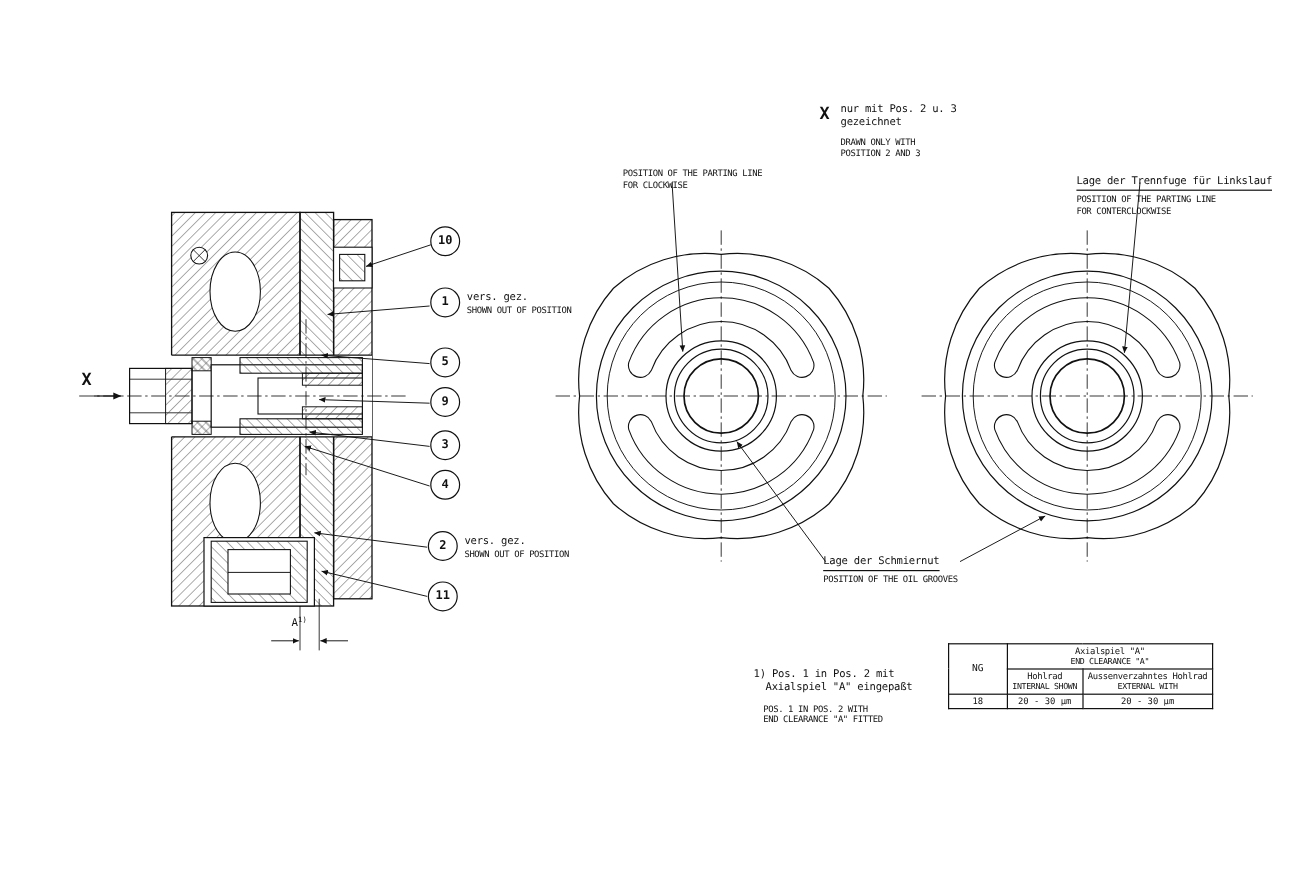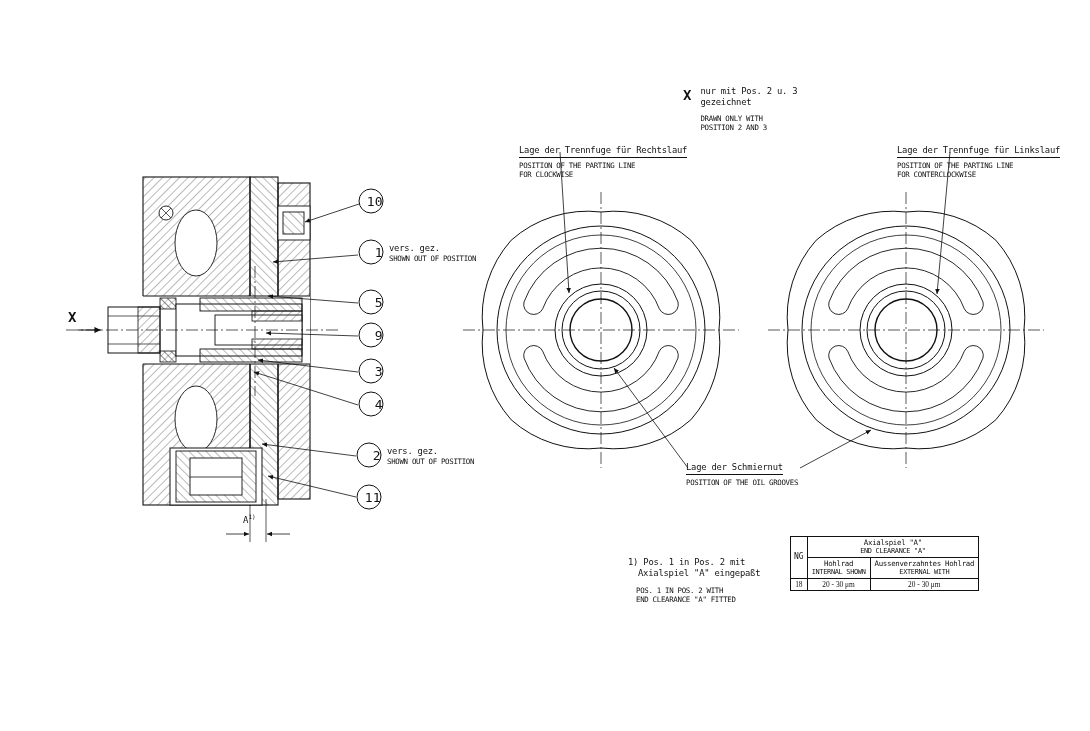--- a/index.html
+++ b/index.html
@@ -6,28 +6,28 @@
   * { margin:0; padding:0; box-sizing:border-box; }
   body { background:#d9d9d9; font-family:"DejaVu Sans Mono", monospace; }
   .canvas { position:relative; width:1090px; height:731px; background:#ffffff; overflow:hidden; color:#111; margin:0 auto; }
   svg.art { position:absolute; left:0; top:0; }
   .lbl { position:absolute; white-space:nowrap; line-height:1.3; color:#111; }
   .de { font-size:8.8px; letter-spacing:-0.2px; }
   .de.u { display:inline-block; border-bottom:1px solid #111; padding-bottom:1px; }
   .en { font-size:7.4px; letter-spacing:-0.3px; }
   .xsym { font-size:14px; font-weight:bold; }
   .balloon { position:absolute; width:25px; height:25px; border:1.4px solid #111; border-radius:50%;
-             background:#fff; display:flex; align-items:center; justify-content:flex-end;
-             font-size:13px; transform:translate(-50%,-50%); }
+             background:#fff; display:flex; align-items:center; justify-content:center;
+             font-size:10px; transform:translate(-50%,-50%);font-weight:bold; }
   .spec { position:absolute; left:790px; top:536px; border-collapse:collapse; background:#fff; text-align:center; }
   .spec td { border:1px solid #111; padding:1px 4px; line-height:1.25; white-space:nowrap; vertical-align:middle; }
   .spec .de2 { font-size:7.4px; letter-spacing:-0.3px; }
   .spec .en  { font-size:6.9px; letter-spacing:-0.3px; }
-  .spec .ngcell { font-size:8px; padding:1px 3px; }
-  .spec .val { font-size:7.4px;font-family:Liberation Serif, serif; }
+  .spec .ngcell { font-size:8px; padding:1px 19px; }
+  .spec .val { font-size:7.4px; }
   sup.dim { font-size:6px; }
 </style>
 </head>
 <body>
 
 <div class="canvas">
 
   <svg class="art" width="1090" height="731" viewBox="0 0 1090 731" xmlns="http://www.w3.org/2000/svg">
     <defs>
       <marker id="arr" viewBox="0 0 8 8" refX="7.5" refY="4" markerWidth="7" markerHeight="7" orient="auto">
@@ -182,21 +182,20 @@
     <div class="xsym">X</div>
     <div>
       <div class="de">nur mit Pos. 2 u. 3</div>
       <div class="de">gezeichnet</div>
       <div class="en" style="margin-top:5px">DRAWN ONLY WITH</div>
       <div class="en">POSITION 2 AND 3</div>
     </div>
   </div>
 
   <div class="lbl" style="left:519px; top:138px">
-    <div><span class="de u">Lage der Trennfuge für Rechtslauf</span></div>
     <div class="en" style="margin-top:2px">POSITION OF THE PARTING LINE</div>
     <div class="en">FOR CLOCKWISE</div>
   </div>
 
   <div class="lbl" style="left:897px; top:138px">
     <div><span class="de u">Lage der Trennfuge für Linkslauf</span></div>
     <div class="en" style="margin-top:2px">POSITION OF THE PARTING LINE</div>
     <div class="en">FOR CONTERCLOCKWISE</div>
   </div>
 

